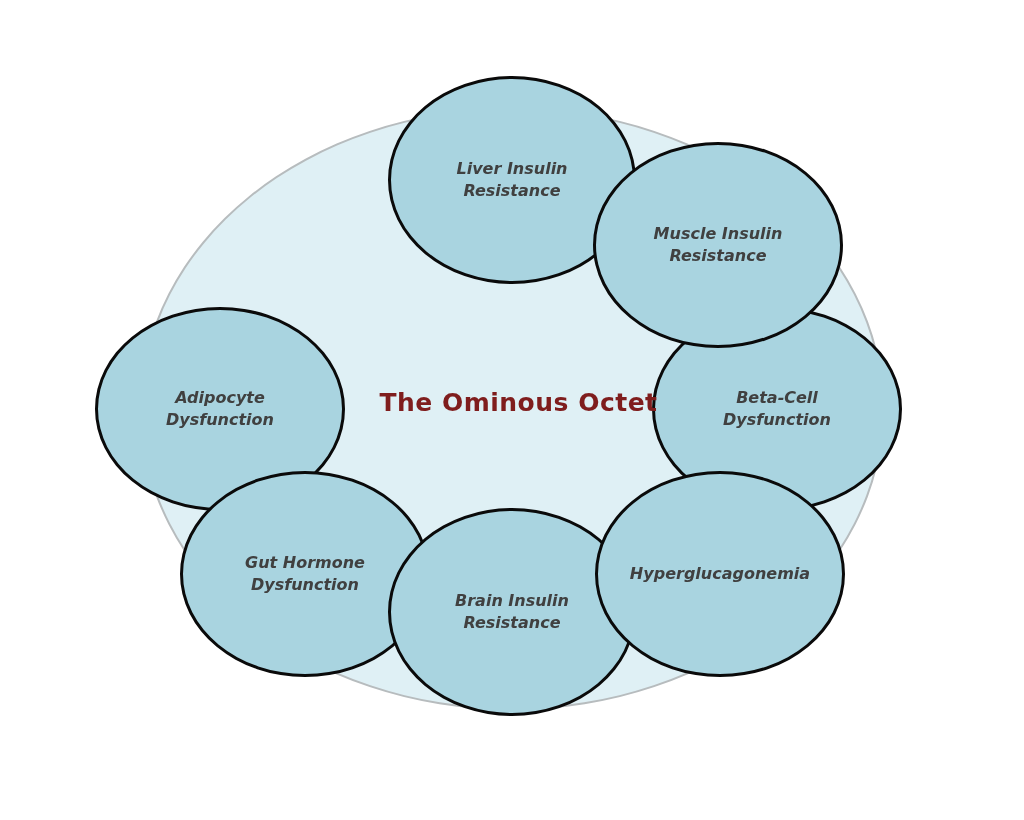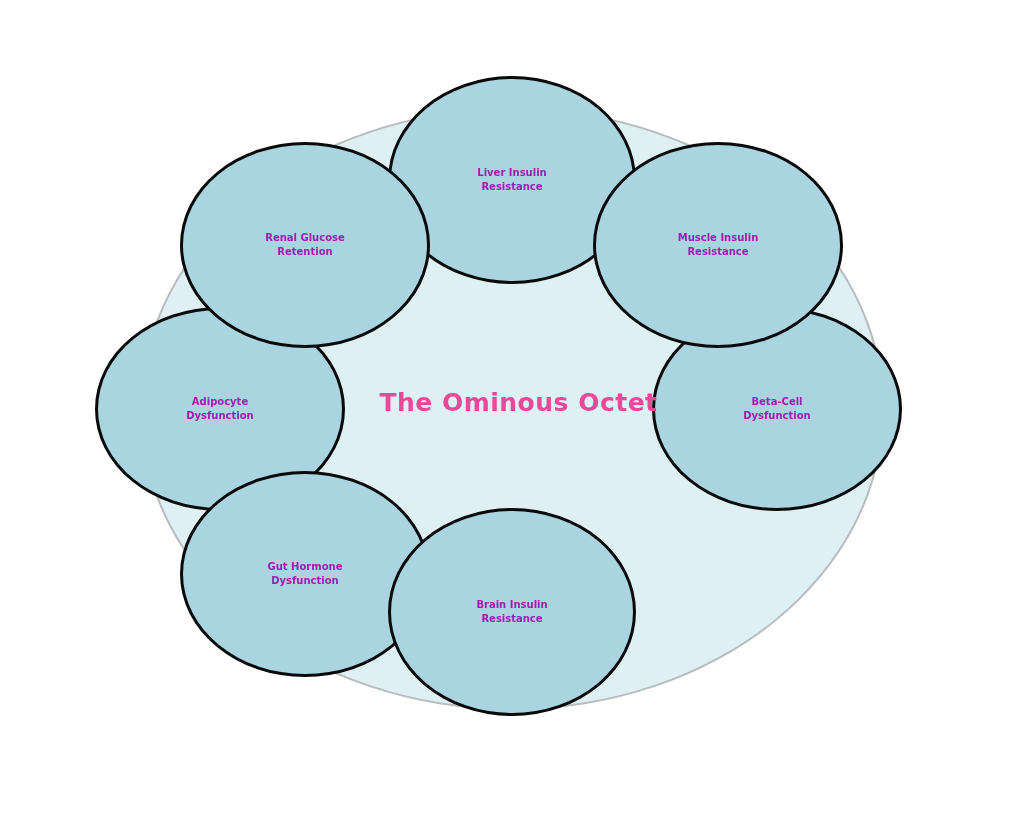--- a/index.html
+++ b/index.html
@@ -33,44 +33,45 @@
     z-index: 1;
   }
   .diagram-title {
     position: absolute;
     left: 0;
     right: 16px;
     top: 388px;
     text-align: center;
     font-size: 25px;
     font-weight: bold;
-    color: #ec4899;
+    color: #7f1d1d;
     z-index: 6;
     letter-spacing: 0.5px;
     padding-left: 29px;
   }
   
   .node {
     position: absolute;
     background: #a9d4e0;
     border: 3.5px solid #0a0a0a;
     border-radius: 50%;
     box-sizing: border-box;
     display: flex;
     align-items: center;
     justify-content: center;
   }
   .node .label {
-    font-size: 10px;
+    font-size: 16px;
     font-weight: bold;
     line-height: 1.4;
-    color: #a21caf;
+    color: #404040;
     text-align: center;
     white-space: pre-line;
     padding: 0 8px;
+    font-style: italic;
   }
   
   .pos-top          { left: 388px; top: 76px;  width: 248px; height: 208px; z-index: 2; }
   .pos-top-right    { left: 593px; top: 142px; width: 250px; height: 206px; z-index: 3; justify-content: center; }
   .pos-right        { left: 652px; top: 307px; width: 250px; height: 204px; z-index: 2; }
   .pos-bottom-right { left: 595px; top: 471px; width: 250px; height: 206px; z-index: 5; }
   .pos-bottom       { left: 388px; top: 508px; width: 248px; height: 208px; z-index: 4; }
   .pos-bottom-left  { left: 180px; top: 471px; width: 250px; height: 206px; z-index: 3; justify-content: center; }
   .pos-left         { left: 95px;  top: 307px; width: 250px; height: 204px; z-index: 2; }
   .pos-top-left     { left: 180px; top: 142px; width: 250px; height: 206px; z-index: 3; }
@@ -92,34 +93,33 @@
   <div class="node pos-top-right">
     <span class="label">Muscle Insulin
 Resistance</span>
   </div>
 
   <div class="node pos-right">
     <span class="label">Beta-Cell
 Dysfunction</span>
   </div>
 
+  <div class="node pos-bottom-right">
+    <span class="label">Hyperglucagonemia</span>
+  </div>
 
   <div class="node pos-bottom">
     <span class="label">Brain Insulin
 Resistance</span>
   </div>
 
   <div class="node pos-bottom-left">
     <span class="label">Gut Hormone
 Dysfunction</span>
   </div>
 
   <div class="node pos-left">
     <span class="label">Adipocyte
 Dysfunction</span>
   </div>
 
-  <div class="node pos-top-left">
-    <span class="label">Renal Glucose
-Retention</span>
-  </div>
 
 </div>
 
 </body></html>

